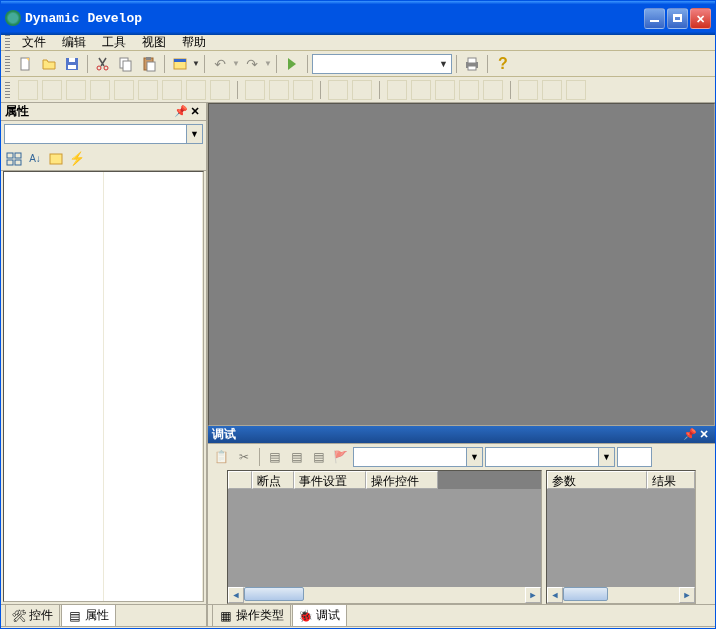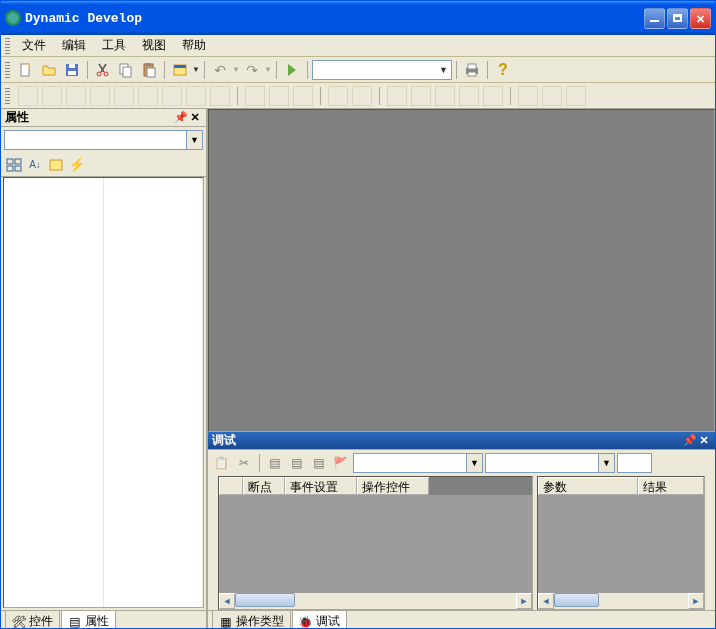--- a/index.html
+++ b/index.html
@@ -40,21 +40,21 @@
   cursor: pointer;
 }
 .winbtn.min, .winbtn.max { background: linear-gradient(to bottom, #7ba7e8, #3565c6); border: 1px solid #fff4; }
 .winbtn.close { background: linear-gradient(to bottom, #f08080, #d03020); border: 1px solid #fff4; }
 .winbtn-glyph { display: block; }
 .min .winbtn-glyph { border-bottom: 2px solid white; width: 9px; margin-top: 6px; }
 .max .winbtn-glyph { border: 2px solid white; border-top-width: 3px; width: 9px; height: 8px; }
 .close .winbtn-glyph::before { content: "✕"; font-size: 11px; }
 
 .menubar {
-  height: 22px;
+  height: 16px;
   background: #ece9d8;
   display: flex;
   align-items: center;
   padding: 0 4px;
   border-bottom: 1px solid #c0b890;
 }
 .gripper {
   width: 5px; height: 16px;
   background: repeating-linear-gradient(to bottom, #888 0 1px, transparent 1px 3px);
   margin-right: 4px;
@@ -217,21 +217,21 @@
   width: 16px;
   background: #ece9d8;
   border-left: 1px solid #7f9db9;
   display: flex; align-items: center; justify-content: center;
   font-size: 9px;
 }
 .debug-tables {
   flex: 1;
   display: flex;
   gap: 4px;
-  padding: 0 10px;
+  padding: 0 19px;
 }
 .dtable {
   background: #808080;
   border: 1px inset #aca899;
   display: flex;
   flex-direction: column;
 }
 .dtable.left { flex: 0 0 315px; }
 .dtable.right { flex: 1; }
 .dthead {

